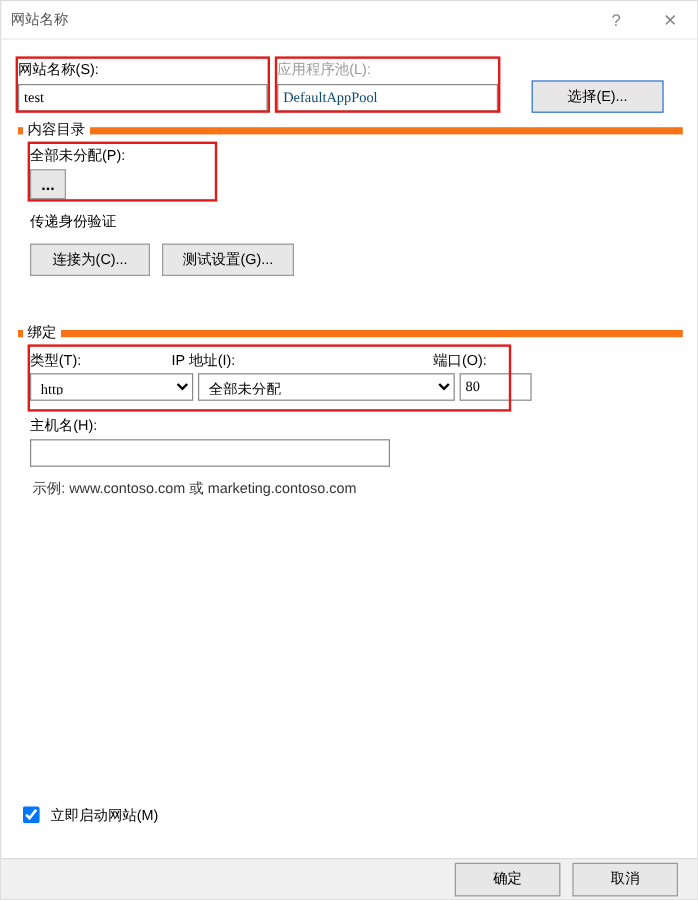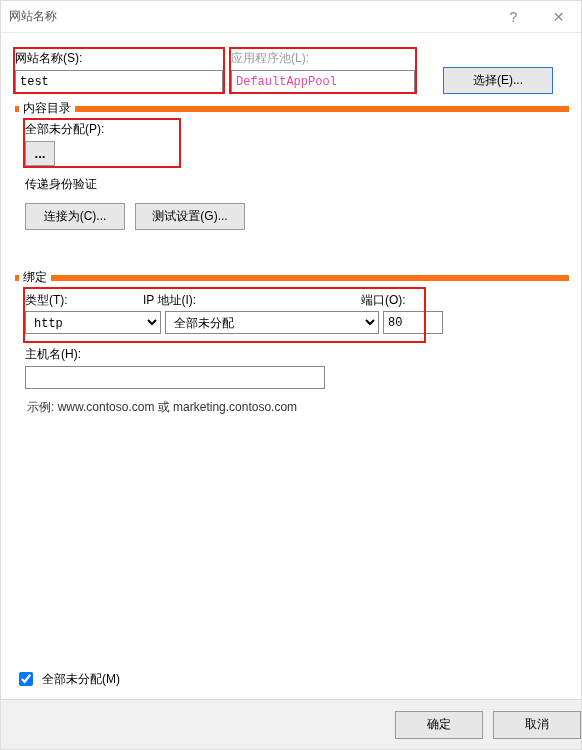--- a/index.html
+++ b/index.html
@@ -42,27 +42,27 @@
   #r4 { left: 22px; top: 286px; width: 403px; height: 56px; }
 
   .label { color: #000; }
   .label.disabled { color: #9b9b9b; }
   .row { display: flex; align-items: center; }
 
   input[type=text], select {
     height: 23px;
     border: 1px solid #888;
     background: #fff;
-    font-family: Liberation Mono, monospace;
+    font-family: Liberation Serif, serif;
     font-size: 12px;
     padding: 4px 4px;
   }
   input[readonly] {
     background: #fff;
-    color: #ec4899;
+    color: #0c4a6e;
   }
   .btn-std {
     height: 27px;
     border: 1px solid #999;
     background: #e7e7e7;
     font-family: inherit;
     font-size: 12px;
     padding: 0 14px;
     cursor: default;
     display: inline-flex; align-items: center; justify-content: center;
@@ -92,25 +92,25 @@
   .checkbox-row {
     position: absolute;
     left: 14px; bottom: 60px;
     display: flex; align-items: center; gap: 6px;
   }
   .checkbox-row input { width: 14px; height: 14px; }
 
   .footer {
     position: absolute;
     left: 0; right: 0; bottom: 0;
-    height: 50px;
+    height: 34px;
     background: #f0f0f0;
     border-top: 1px solid #dcdcdc;
     display: flex; align-items: center; justify-content: flex-end;
-    gap: 10px; padding-right: 0;
+    gap: 10px; padding-right: 16px;
   }
   .footer .btn-std { width: 88px; height: 28px; }
 
   
   .site-name-block { position: absolute; left: 14px; top: 49px; width: 208px; }
   .apppool-block   { position: absolute; left: 230px; top: 49px; width: 164px; }
   .select-btn-block{ position: absolute; left: 442px; top: 66px; }
   .content-fs      { position: absolute; left: 14px; top: 99px; width: 554px; height: 157px; border-left:none;border-right:none;border-bottom:none;}
   .content-inner   { padding: 4px 10px 0 10px; }
   .bind-fs         { position: absolute; left: 14px; top: 268px; width: 554px; height: 158px; border-left:none;border-right:none;border-bottom:none;}
@@ -179,21 +179,21 @@
         <input type="text" style="width: 60px;" value="80">
       </div>
       <div class="label" style="margin-top:12px">主机名(H):</div>
       <input type="text" style="width: 300px; margin-top: 3px;" value="">
       <div class="example">示例: www.contoso.com 或 marketing.contoso.com</div>
     </div>
   </fieldset>
 
   <div class="checkbox-row">
     <input type="checkbox" checked="" style="">
-    <span>全部未分配(M)</span>
+    <span>立即启动网站(M)</span>
   </div>
 
   <div class="footer">
     <button class="btn-std">确定</button>
     <button class="btn-std">取消</button>
   </div>
 
   <div id="r1" class="red-box"></div>
   <div id="r2" class="red-box"></div>
   <div id="r3" class="red-box"></div>

